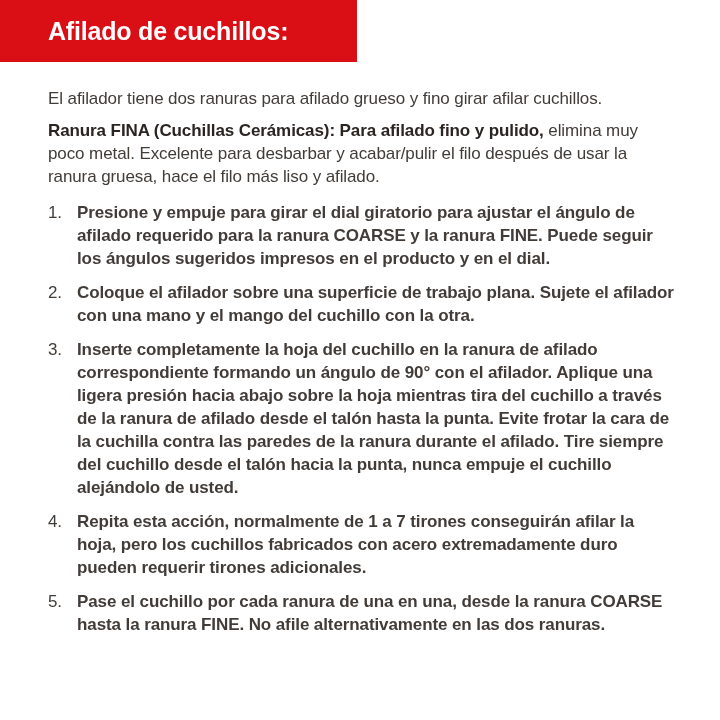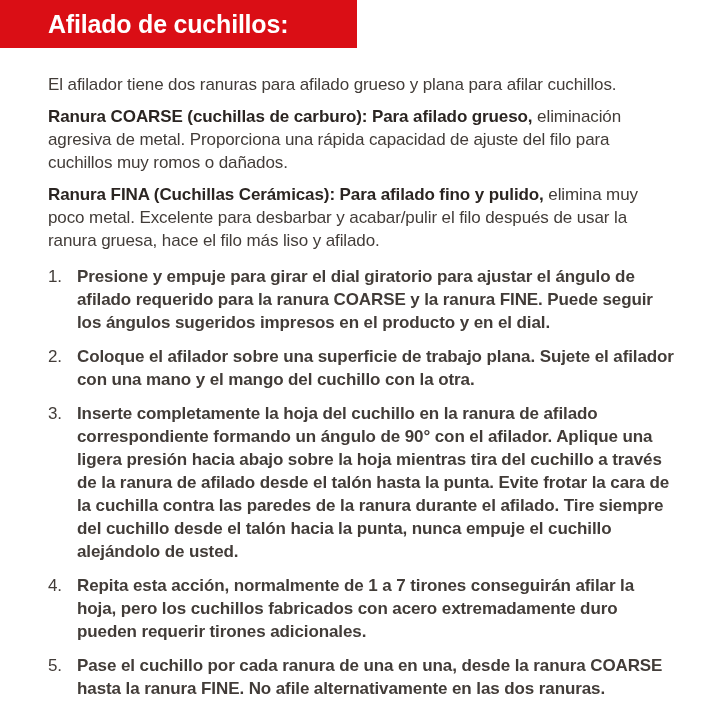--- a/index.html
+++ b/index.html
@@ -10,21 +10,21 @@
   }
   body {
     width: 720px;
     height: 720px;
     overflow: hidden;
     font-family: "Liberation Sans", sans-serif;
     -webkit-font-smoothing: antialiased;
   }
   .banner {
     width: 357px;
-    height: 48px;
+    height: 62px;
     background: #da0e15; 
     display: flex;
     align-items: center;
     padding-left: 48px;
   }
   .banner h1 {
     margin: 0;
     font-size: 25px;
     font-weight: 700;
     color: #ffffff;
@@ -67,23 +67,22 @@
 </style>
 </head>
 <body>
 
 <header class="banner" style="background: rgb(218, 14, 21);">
   <h1 style="color: rgb(255, 255, 255);">Afilado de cuchillos:</h1>
 </header>
 
 <main>
 
-  <p class="para body-text">El afilador tiene dos ranuras para afilado grueso y plana para afilar cuchillos.</p>
+  <p class="para body-text">El afilador tiene dos ranuras para afilado grueso y fino girar afilar cuchillos.</p>
 
-  <p class="para body-text"><strong>Ranura COARSE (cuchillas de carburo): Para afilado grueso,</strong><span> eliminación agresiva de metal. Proporciona una rápida capacidad de ajuste del filo para cuchillos muy romos o dañados.</span></p>
 
   <p class="para body-text"><strong>Ranura FINA (Cuchillas Cerámicas): Para afilado fino y pulido,</strong><span> elimina muy poco metal. Excelente para desbarbar y acabar/pulir el filo después de usar la ranura gruesa, hace el filo más liso y afilado.</span></p>
 
   <ol class="steps body-text">
     <li>
       <span class="num">1.</span>
       <span class="txt">Presione y empuje para girar el dial giratorio para ajustar el ángulo de afilado requerido para la ranura COARSE y la ranura FINE. Puede seguir los ángulos sugeridos impresos en el producto y en el dial.</span>
     </li>
     <li>
       <span class="num">2.</span>

